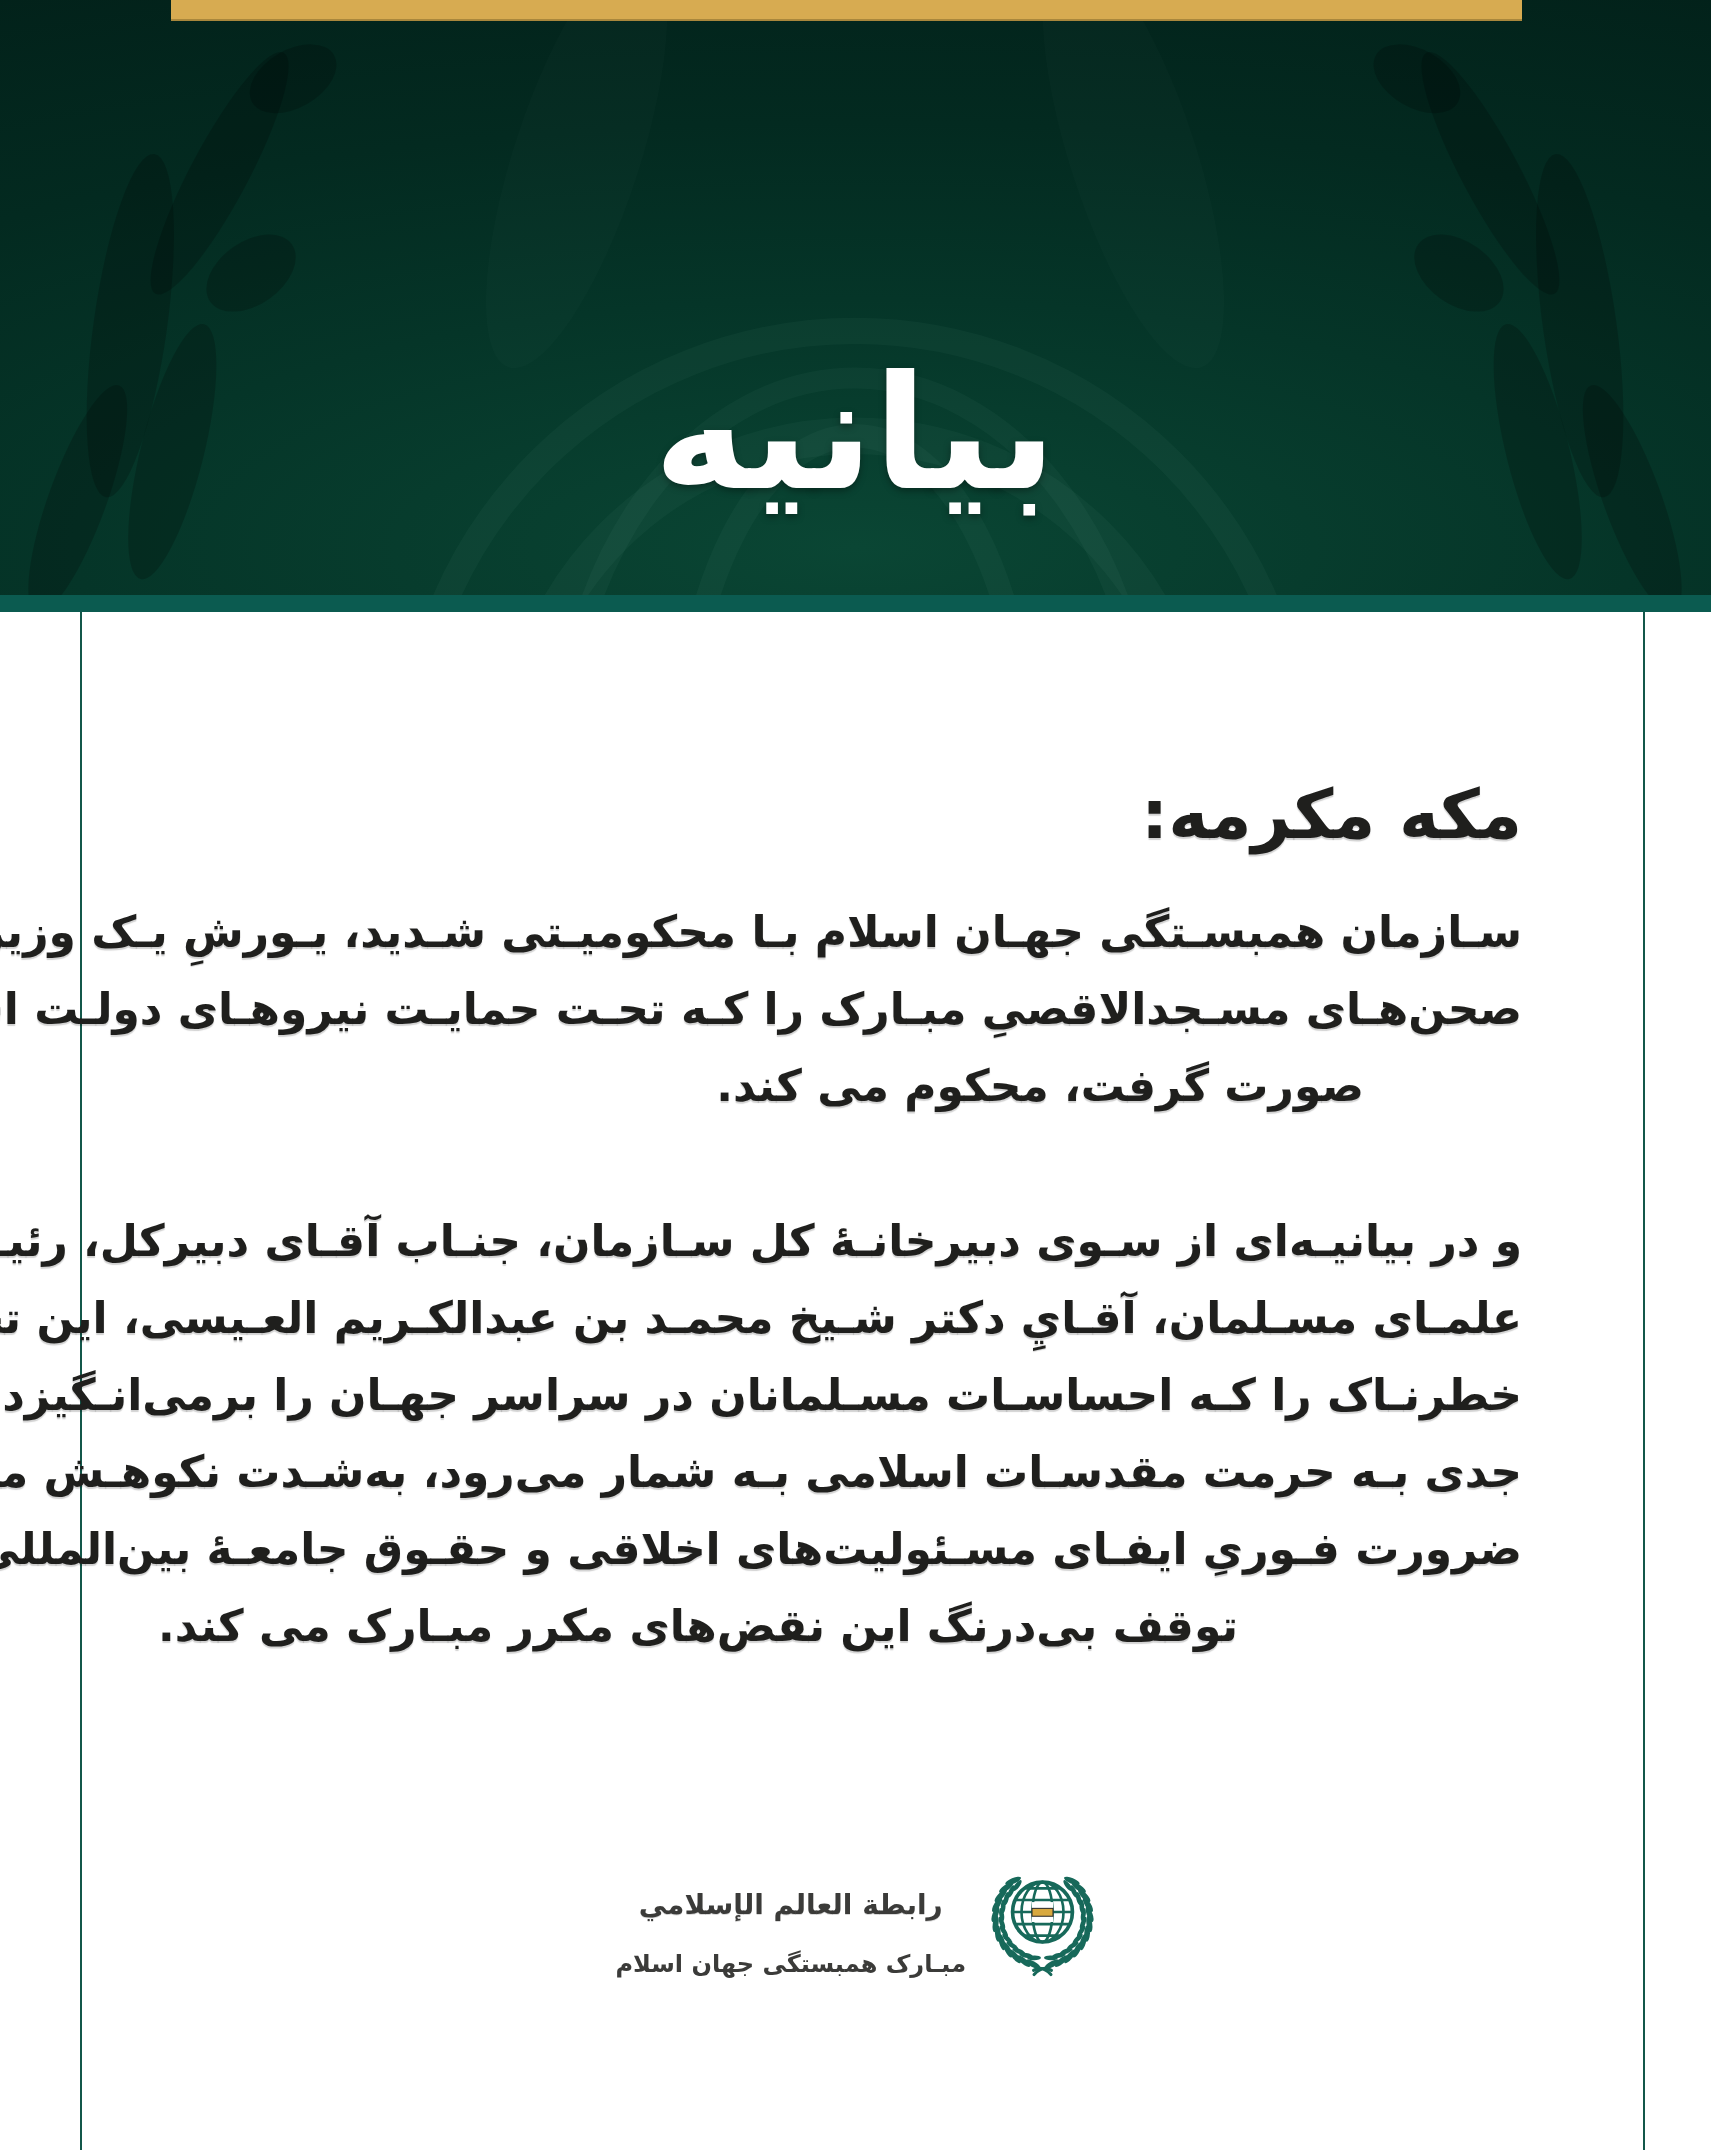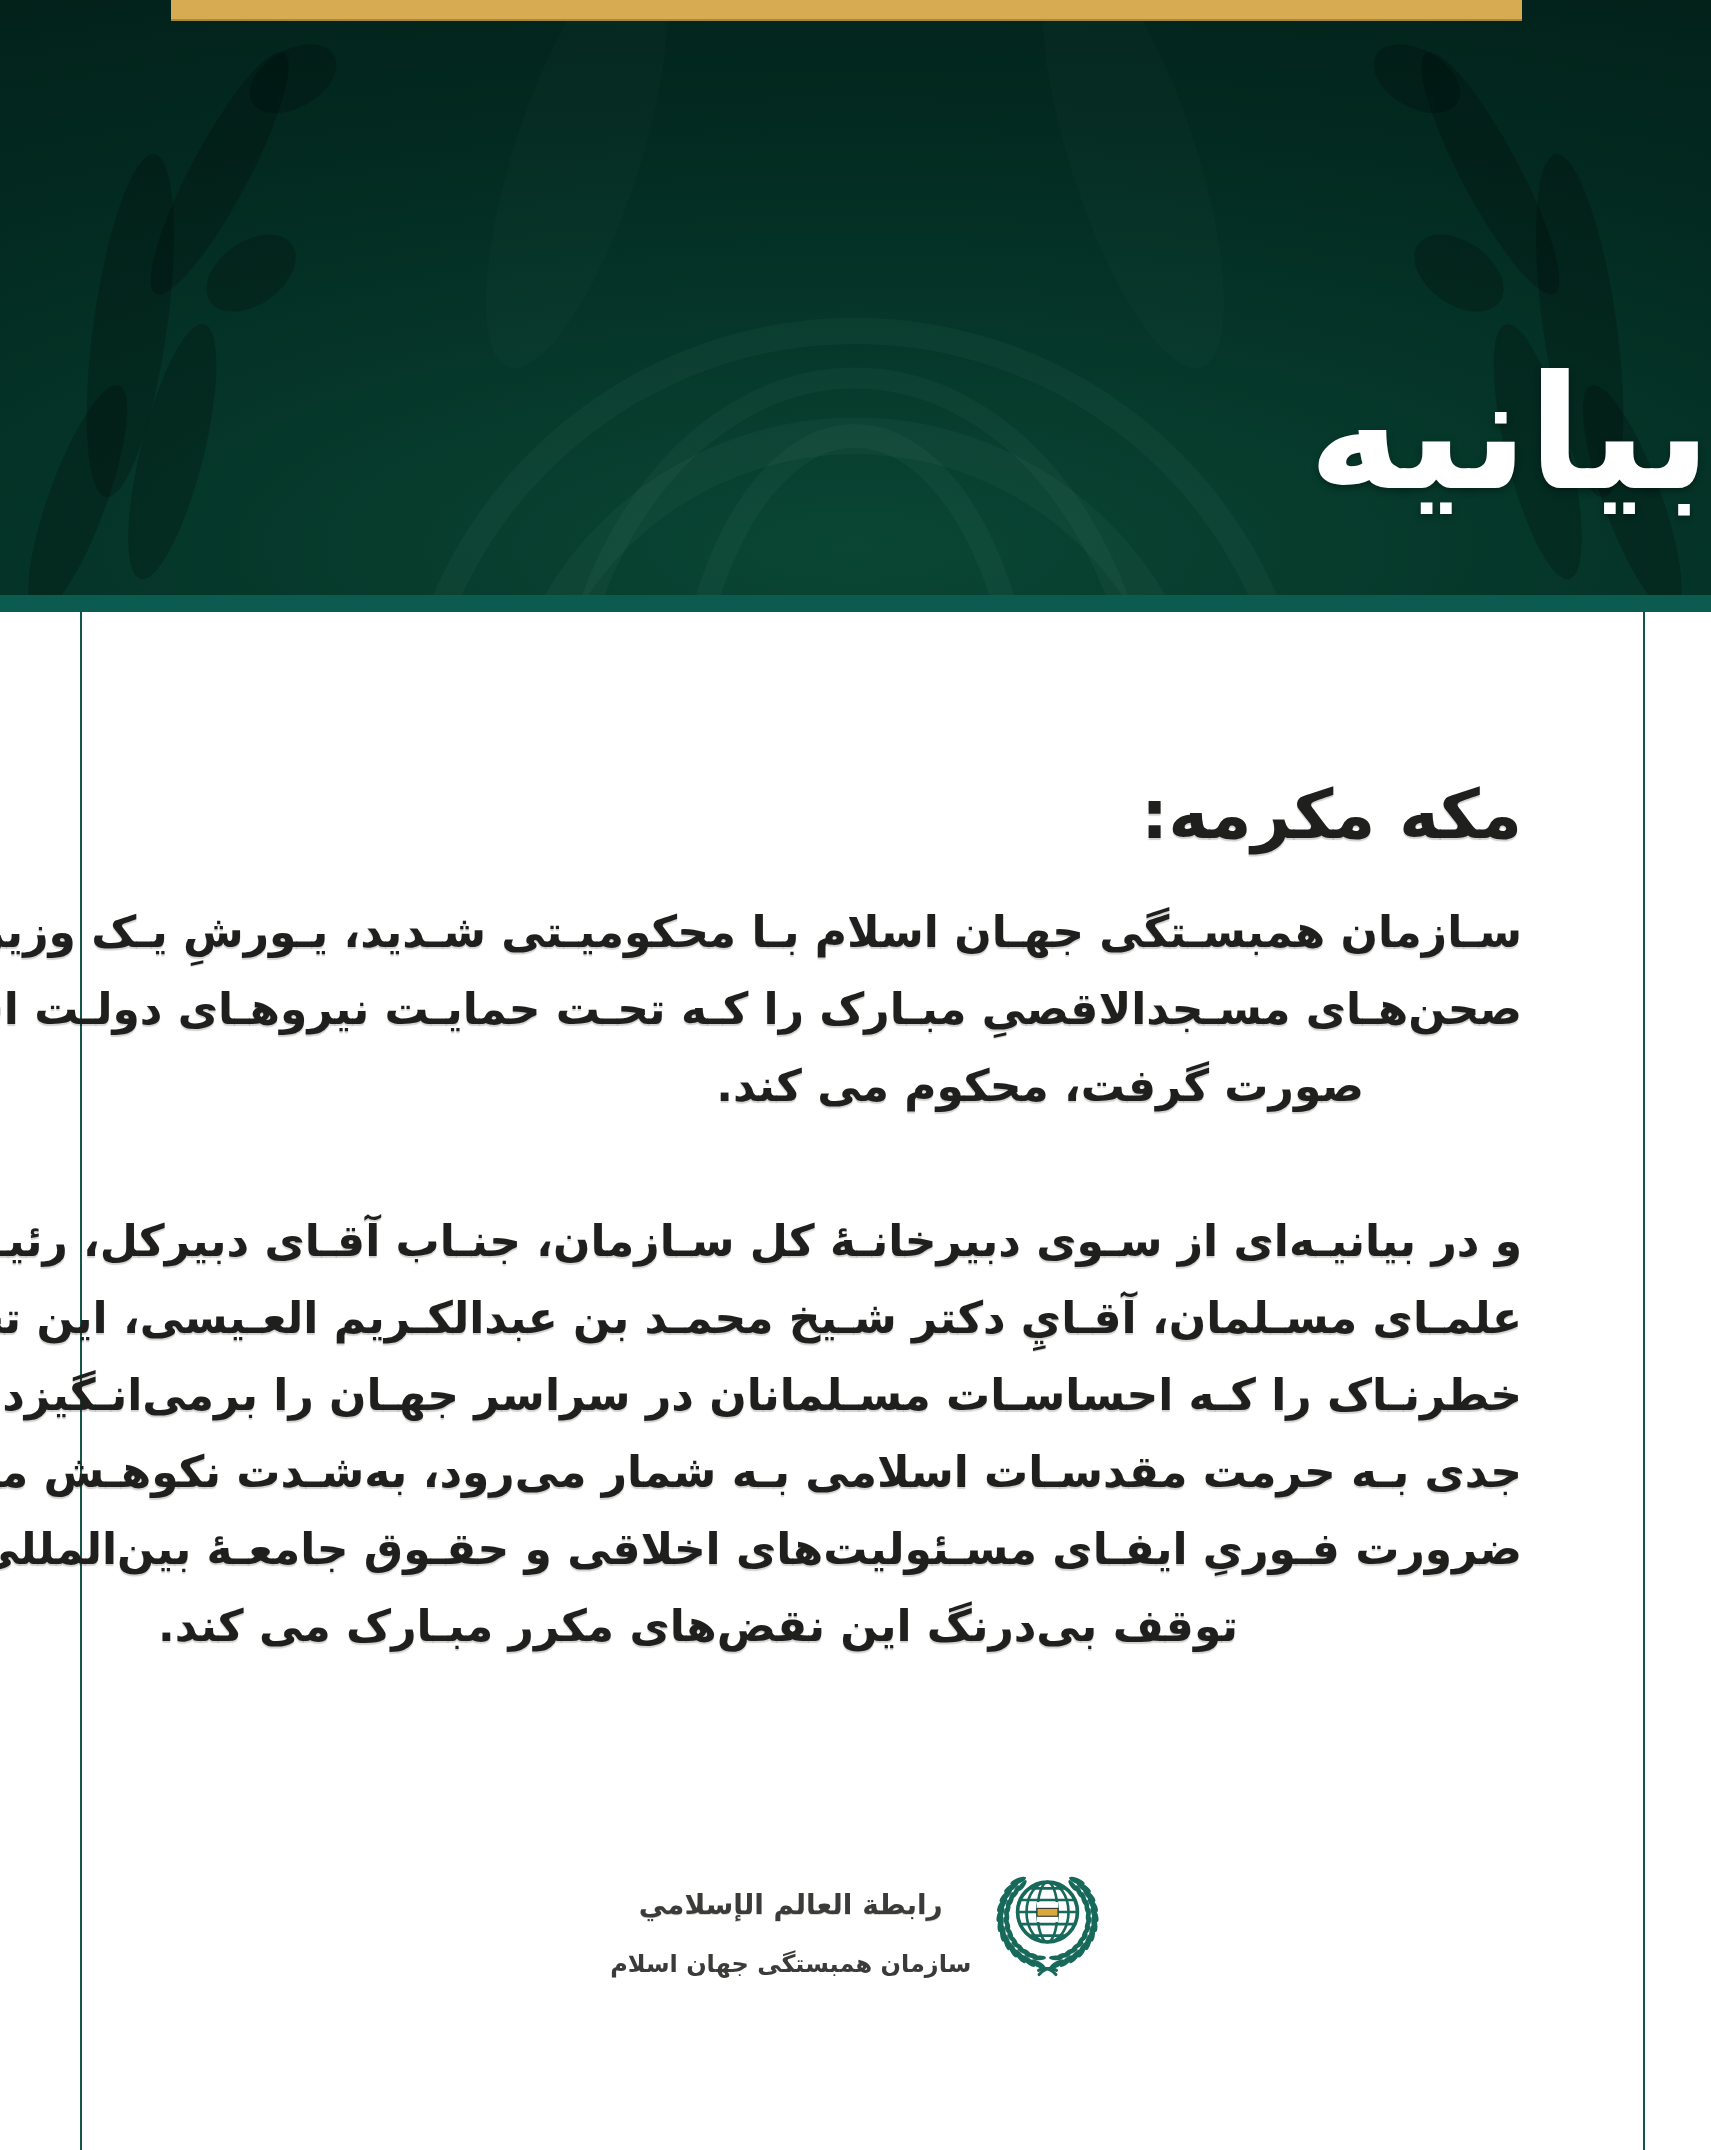--- a/index.html
+++ b/index.html
@@ -27,21 +27,21 @@
     overflow:hidden;
   }
   .header svg.deco{position:absolute;top:0;left:0;width:100%;height:100%;}
   .gold-bar{
     position:absolute;top:0;left:172px;width:1351px;height:20.5px;
     background:var(--gold);
     border-bottom:2.6px solid var(--gold-edge);
   }
   .page-title{
     position:absolute;top:315px;left:0;width:100%;
-    text-align:right;color:#ffffff;
+    text-align:center;color:#ffffff;
     font-size:158px;line-height:1.5;font-weight:bold;
     text-shadow:0 3.2px 7.4px rgba(0,0,0,0.35);
   }
   .teal-band{
     position:absolute;top:595px;left:0;width:1712px;height:17.3px;
     background:var(--band-teal);
   }
   
   .v-rule{position:absolute;top:612px;width:1.6px;height:1538px;background:var(--rule-teal);}
   .v-rule.left{left:81px;}
@@ -143,21 +143,21 @@
     <div class="line">علمـای مسـلمان، آقـايِ دکتر شـیخ محمـد بن عبدالکـریم العـیسی، این تجـاوز</div>
     <div class="line">خطرنـاک را کـه احساسـات مسـلمانان در سراسر جهـان را برمی‌انـگیزد و تعـرضی</div>
     <div class="line">جدی بـه حرمت مقدسـات اسلامی بـه شمار می‌رود، به‌شـدت نکوهـش می کنـد و بر</div>
     <div class="line">ضرورت فـوریِ ایفـای مسـئولیت‌های اخلاقی و حقـوق جامعـهٔ بین‌المللی در راسـتاي</div>
     <div class="line last">توقف بی‌درنگ این نقض‌های مکرر مبـارک می کند.</div>
   </div>
 
   <div class="logo">
     <div class="logo-text">
       <div class="logo-calligraphy">رابطة العالم الإسلامي</div>
-      <div class="logo-subtitle">سازمان همبستگی جهان اسلام</div>
+      <div class="logo-subtitle">مبـارک همبستگی جهان اسلام</div>
     </div>
     <svg class="emblem" viewBox="0 0 200 230">
 
       <g fill="none" stroke="#17695A">
         <circle cx="100" cy="97" r="57" stroke-width="7"></circle>
         <ellipse cx="100" cy="97" rx="40" ry="57" stroke-width="5"></ellipse>
         <ellipse cx="100" cy="97" rx="19" ry="57" stroke-width="5"></ellipse>
         <line x1="43" y1="97" x2="157" y2="97" stroke-width="5"></line>
         <line x1="49" y1="74" x2="151" y2="74" stroke-width="5"></line>
         <line x1="49" y1="120" x2="151" y2="120" stroke-width="5"></line>

